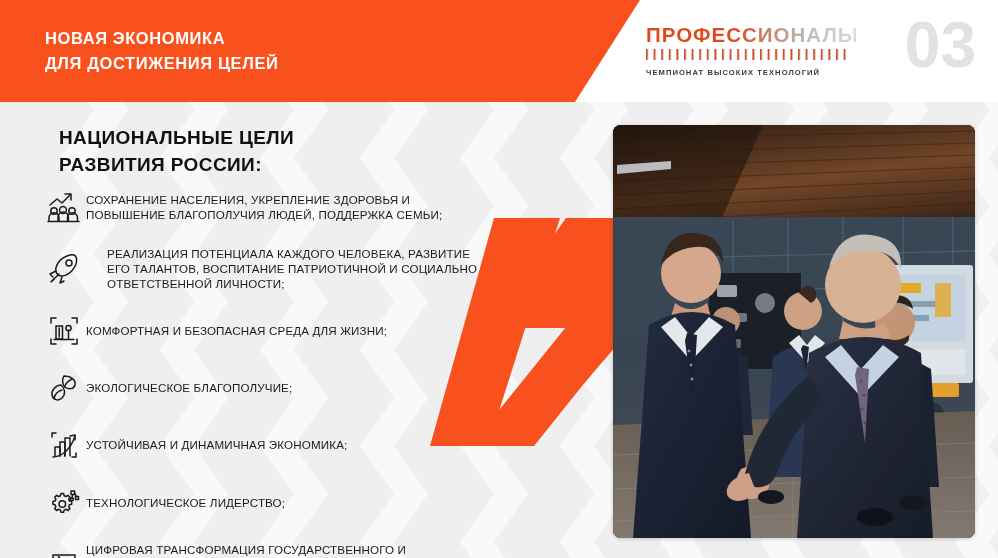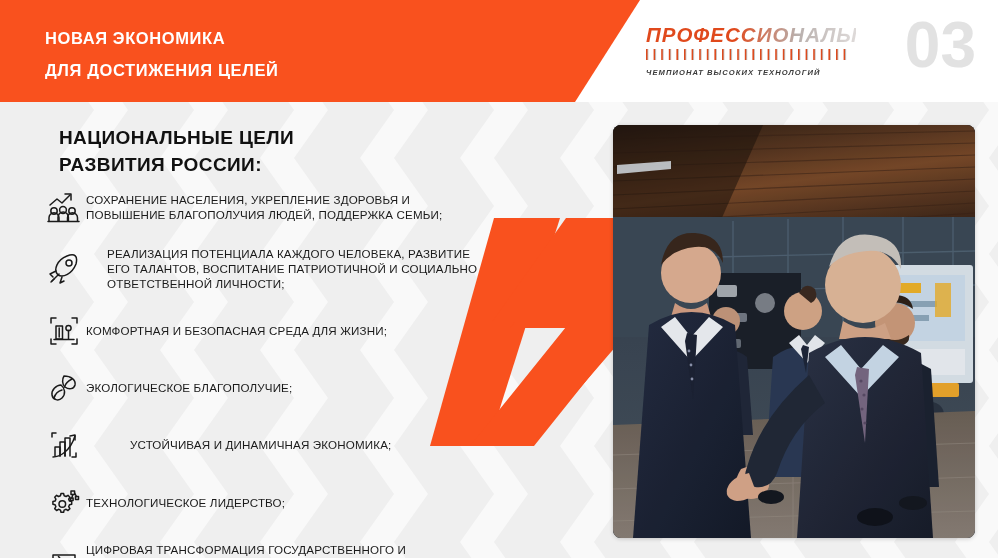--- a/index.html
+++ b/index.html
@@ -44,28 +44,27 @@
     position:absolute;
     left:45px; top:26px;
     color:#ffffff;
     font-size:16.5px;
     font-weight:bold;
     letter-spacing:0.6px;
     line-height:25px;
     z-index:2;
     white-space:pre-line;
   }
-  .header-title .l2 { display:block;margin-top:7px; }
+  .header-title .l2 { display:block; }
 
   
   .logo {
     position:absolute;
     left:646px; top:24px;
     width:210px;
-    font-style:italic;
   }
   .logo-word {
     font-size:20.5px;
     font-weight:bold;
     letter-spacing:1.0px;
     line-height:22px;
     background:linear-gradient(90deg,#e0491c 0%,#e0491c 42%,#b9b0ad 72%,#dedad9 100%);
     -webkit-background-clip:text;
     background-clip:text;
     color:transparent;
@@ -359,21 +358,21 @@
         <svg width="32" height="32" viewBox="0 0 32 32" fill="none" stroke="#1a1a1a" stroke-width="1.5" stroke-linecap="round" stroke-linejoin="round">
           <path d="M16 4 C23 4 28 8 27 13 C26 17 21 18 17 15 C14 12.6 14 7 16 4 Z"></path>
           <path d="M24 7 C20 9 17.5 11.5 16.5 15"></path>
           <path d="M13 13 C17 16 18 22 14 26 C10.5 29.4 5 28 4 23 C3.2 18.6 8 13 13 13 Z"></path>
           <path d="M14 18 C10 19 7.2 22 6 26"></path>
         </svg>
       </div>
       <div class="goal-text">ЭКОЛОГИЧЕСКОЕ БЛАГОПОЛУЧИЕ;</div>
     </div>
 
-    <div class="goal-row" style="margin-bottom:18px;gap:44px;">
+    <div class="goal-row" style="margin-bottom:18px;">
       <div class="goal-icon">
         <svg width="32" height="32" viewBox="0 0 32 32" fill="none" stroke="#1a1a1a" stroke-width="1.5" stroke-linecap="round" stroke-linejoin="round">
           <polyline points="4,8 4,4 8,4"></polyline>
           <polyline points="28,24 28,28 24,28"></polyline>
           <path d="M7 27 L7 18 L12 18 L12 27"></path>
           <path d="M12 27 L12 13 L17 13 L17 27"></path>
           <path d="M17 27 L17 9 L22 9 L22 27"></path>
           <path d="M5 28 C11 28 22 23 27 7"></path>
           <polyline points="22,7 27,6 27,11"></polyline>
         </svg>

